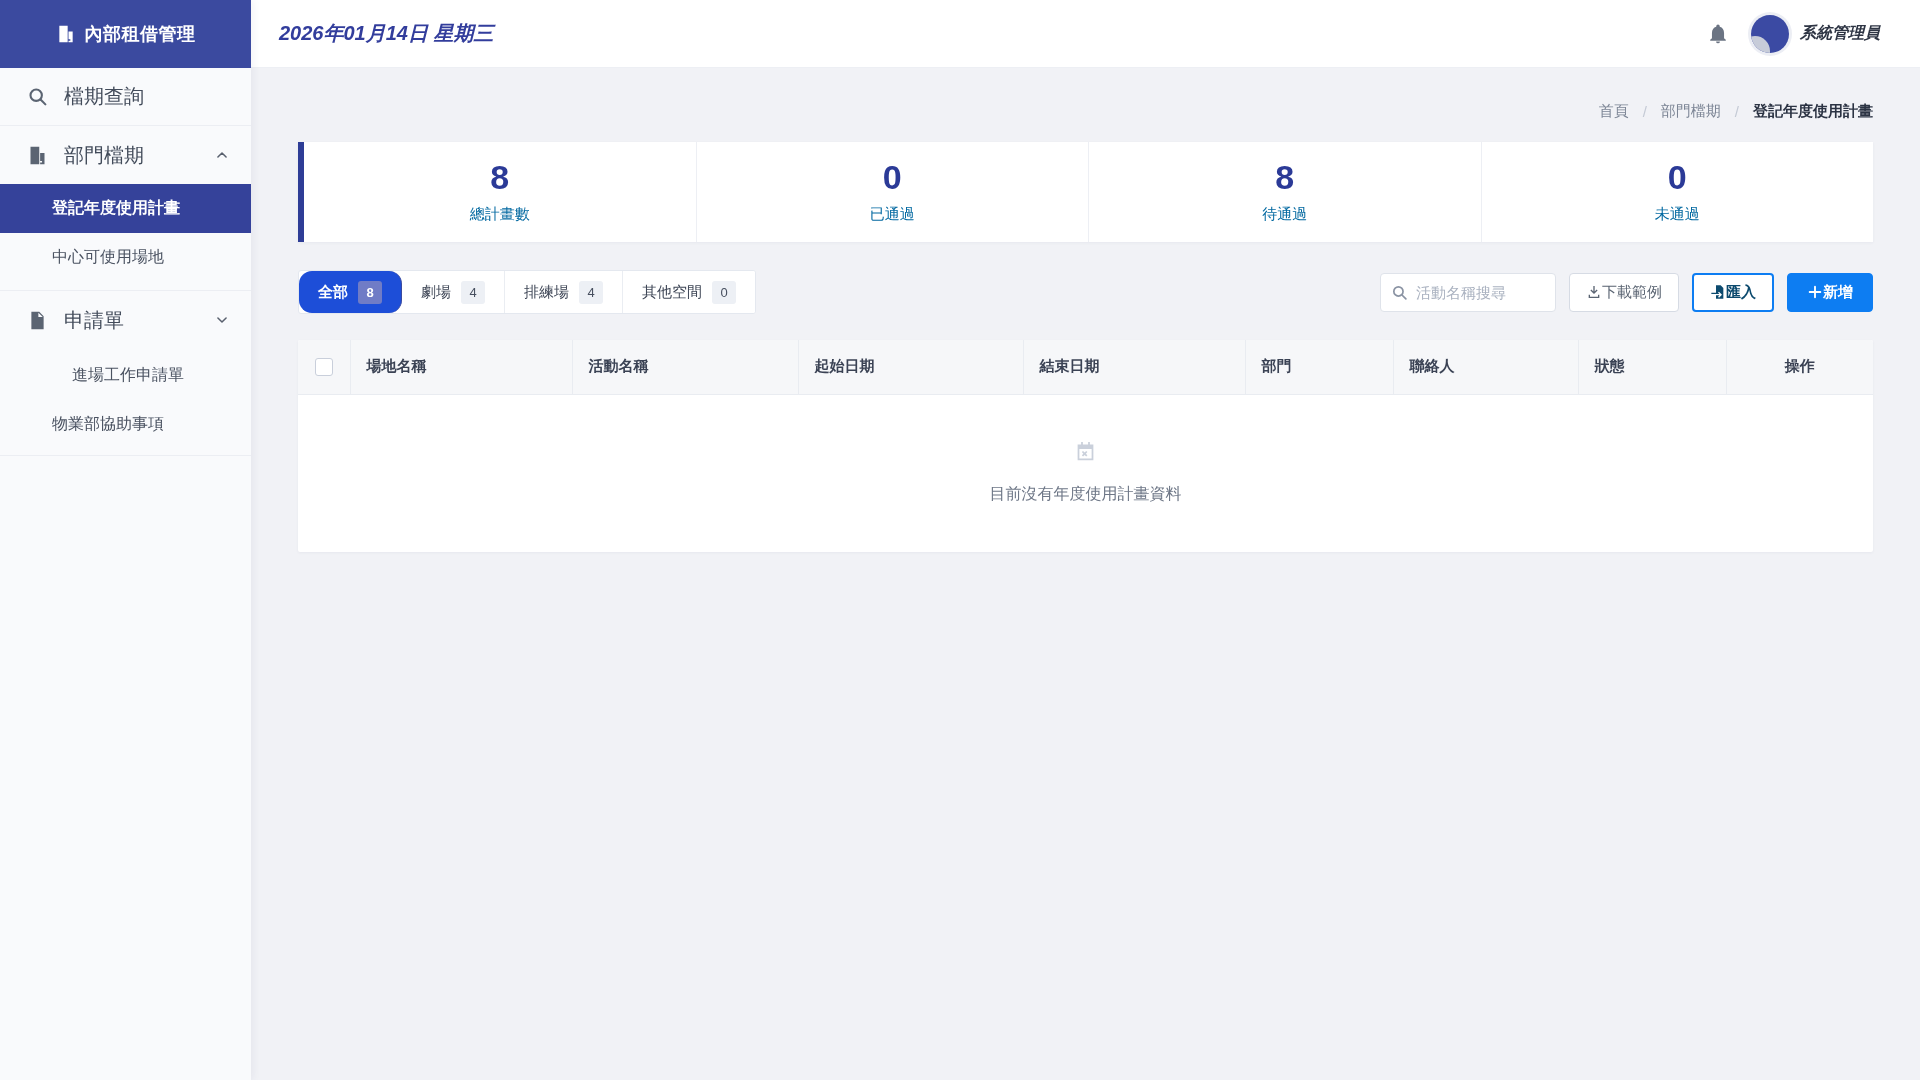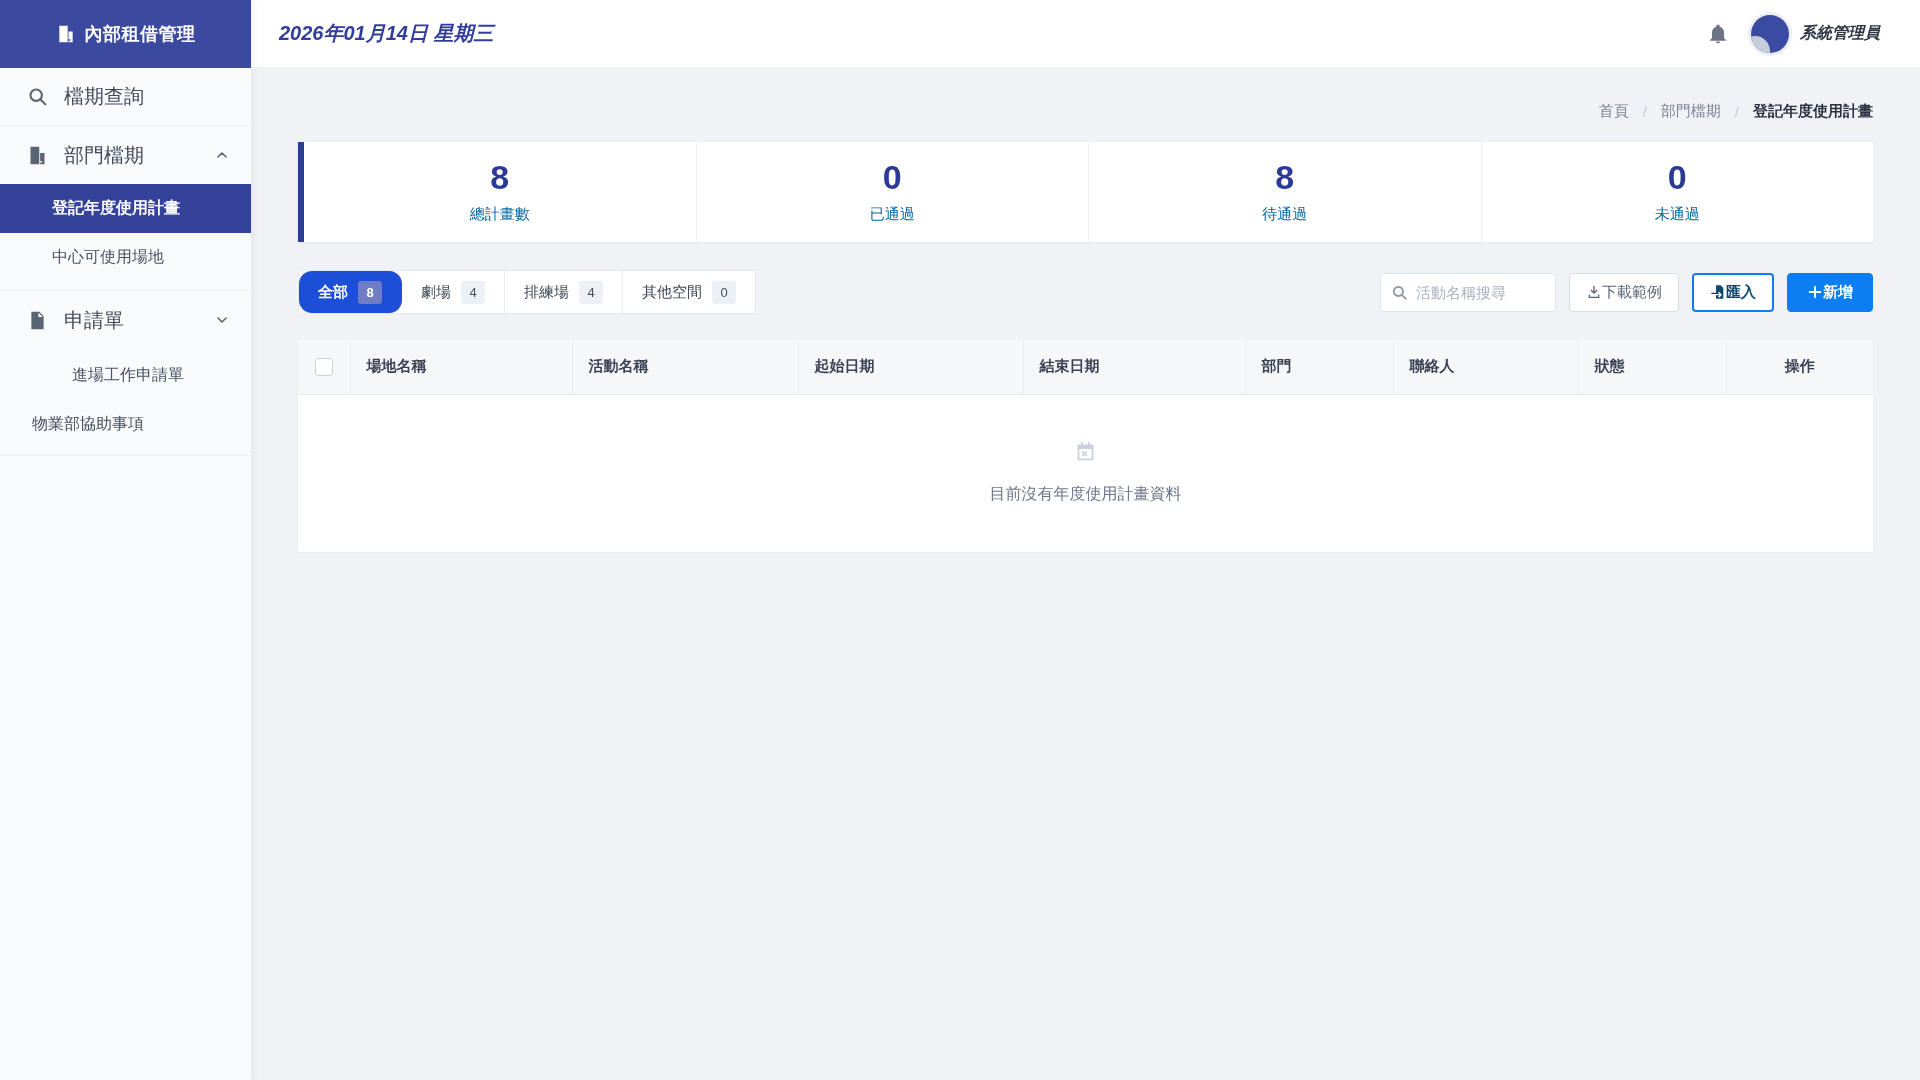--- a/index.html
+++ b/index.html
@@ -138,21 +138,21 @@
         <svg viewBox="0 0 24 24" fill="none" stroke="currentColor" stroke-width="2.6">
             <path d="M5 8.5 12 15.5l7-7" stroke-linecap="round" stroke-linejoin="round"></path>
           </svg>
       </span>
     </div>
 
     <div class="sub-group tight">
       <div class="sub-item" style="padding-left:52px;margin-left:20px;">
         <span>進場工作申請單</span>
       </div>
-      <div class="sub-item" style="padding-left:32px;">
+      <div class="sub-item" style="padding-left:52px;">
         <span>物業部協助事項</span>
       </div>
     </div>
   </nav>
 </aside>
 
 <div class="main">
 
   <header class="topbar">
     <span class="date-text">2026年01月14日 星期三</span>

